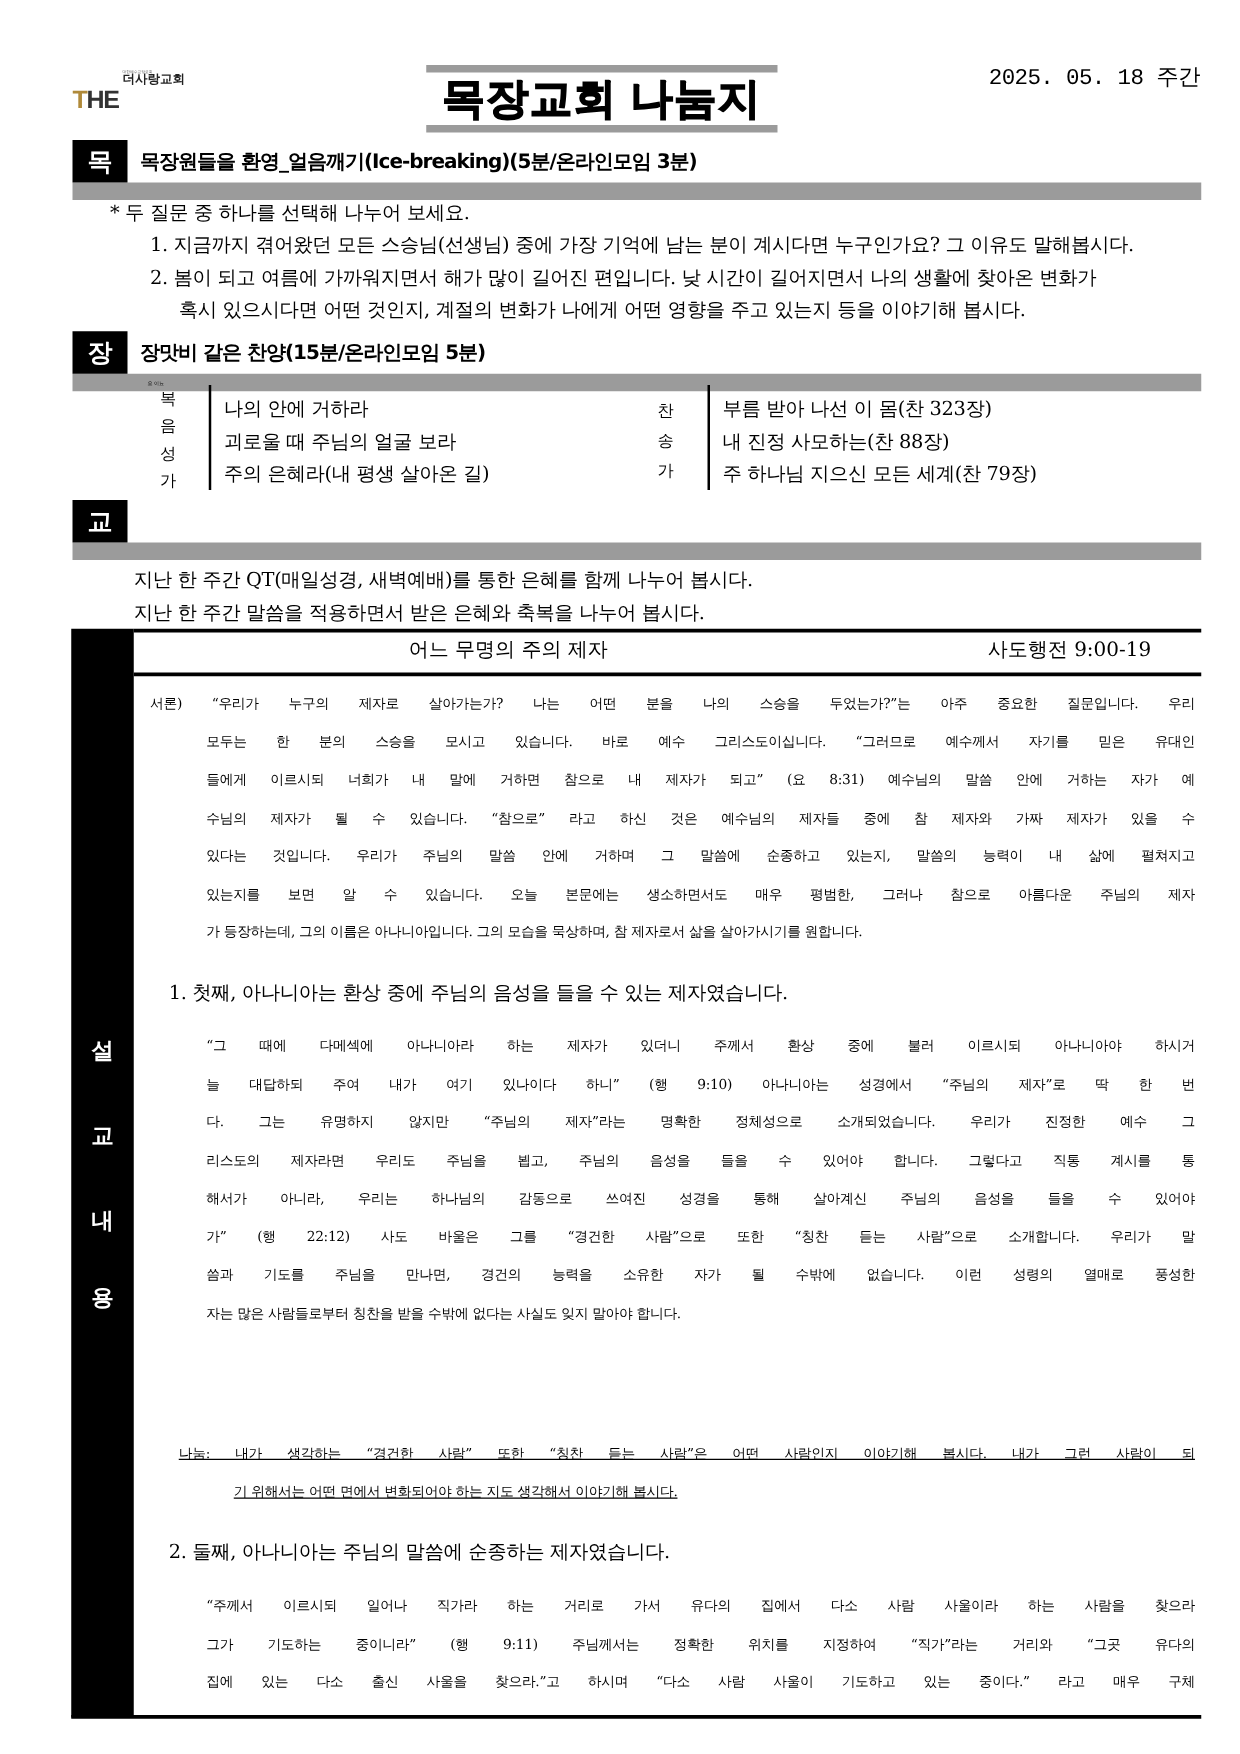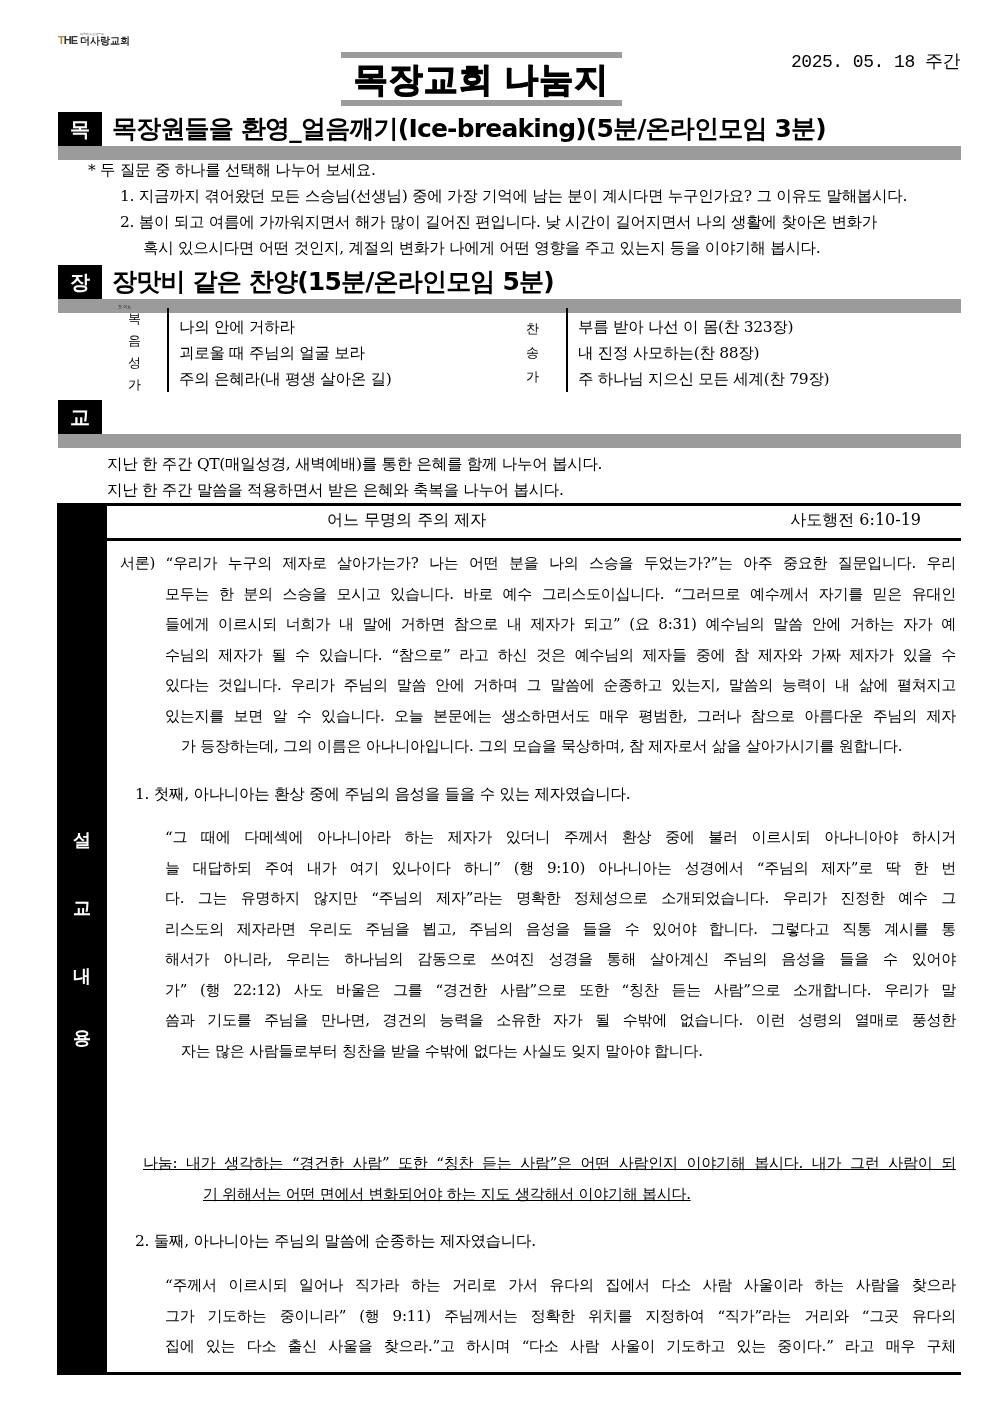--- a/index.html
+++ b/index.html
@@ -2,57 +2,57 @@
 <html><head>
 <meta charset="utf-8">
 <style>
   html, body { margin: 0; padding: 0; background: #ffffff; }
   body { width: 992px; height: 1403px; position: relative; overflow: hidden;
          font-family: "DejaVu Serif", "Liberation Serif", serif; color: #000; }
   .abs { position: absolute; }
 
   
   .logo { left: 58px; top: 33px; display: flex; align-items: center; gap: 3px; }
-  .logo-mark { font-family: "Liberation Sans", sans-serif; font-size: 11px; font-weight: 700; color: #333; letter-spacing: -1px; }
+  .logo-mark { font-family: "Liberation Sans", sans-serif; font-size: 20px; font-weight: 700; color: #333; letter-spacing: -1px; margin-top: 36px; }
   .logo-mark .t { color: #b08a3a; }
   .logo-text { display: flex; flex-direction: column; line-height: 1; }
   .logo-small { font-family: "DejaVu Sans", sans-serif; font-size: 3px; color: #555; }
   .logo-name { font-family: "DejaVu Sans", sans-serif; font-size: 10px; color: #222; font-weight: 700; }
   .date { right: 32px; top: 49px; font-family: "Liberation Mono", "DejaVu Sans Mono", monospace; font-size: 18px; letter-spacing: -0.5px; }
   .title-wrap { left: 341px; top: 52px; width: 281px; }
   .title-bar { height: 6px; background: #9b9b9b; }
   .title { text-align: center; font-family: Liberation Sans, sans-serif; font-weight: 900; font-size: 34px; line-height: 42px; letter-spacing: 1px; -webkit-text-stroke: 1.2px #000; height: 42px; }
 
   
   .sec { left: 58px; width: 903px; }
   .sec-row { display: flex; align-items: stretch; height: 34px; }
   .sec-badge { width: 44px; background: #000; color: #fff; font-family: "DejaVu Sans", sans-serif; font-weight: 700; font-size: 20px; display: flex; align-items: center; justify-content: center; }
-  .sec-title { padding-left: 10px; font-family: "DejaVu Sans", sans-serif; font-weight: 700; font-size: 25px; line-height: 34px; letter-spacing: -0.8px; white-space: nowrap; }
+  .sec-title { padding-left: 10px; font-family: "DejaVu Sans", sans-serif; font-weight: 700; font-size: 16px; line-height: 34px; letter-spacing: -0.8px; white-space: nowrap; }
   .sec-bar { height: 14px; background: #9b9b9b; }
 
   .txt { font-size: 15.5px; line-height: 26px; letter-spacing: -0.3px; white-space: nowrap; }
 
   
   .hymn { left: 58px; top: 308px; width: 903px; height: 84px; }
   .hymn .tiny { position: absolute; left: 60px; top: -4px; font-size: 4px; font-family: "DejaVu Sans", sans-serif; color: #000; }
   .vlabel { position: absolute; display: flex; flex-direction: column; align-items: center; font-family: "DejaVu Sans", sans-serif; font-size: 13px; }
   .vline { position: absolute; width: 2px; background: #000; }
   .hymn-list { position: absolute; font-size: 15.5px; line-height: 26px; letter-spacing: -0.3px; white-space: nowrap; }
 
   
   .sermon-side { left: 57px; top: 503px; width: 50px; height: 871px; background: #000; }
   .sermon-side-label { position: absolute; left: 0; width: 50px; text-align: center; color: #fff; font-family: "DejaVu Sans", sans-serif; font-weight: 700; font-size: 18px; }
   .hline { position: absolute; height: 3px; background: #000; }
   .sermon-title { left: 107px; top: 506px; width: 854px; height: 30px; }
   .st-main { position: absolute; left: 220px; top: 4px; font-size: 16px; }
   .st-ref { position: absolute; right: 40px; top: 4px; font-size: 16px; }
 
-  .para { position: absolute; font-size: 15px; line-height: 30.5px; letter-spacing: -0.25px; text-align: justify; }
+  .para { position: absolute; font-size: 11px; line-height: 30.5px; letter-spacing: -0.25px; text-align: justify; }
   .para .line { display: block; white-space: nowrap; text-align-last: justify; }
-  .para .line.last { text-align-last: left; margin-left: 16px; }
+  .para .line.last { text-align-last: left; }
   .underline { text-decoration: underline; }
 </style>
 </head>
 <body>
 
 <div class="abs logo">
   <span class="logo-mark"><span class="t">T</span>HE</span>
   <span class="logo-text">
     <span class="logo-small">대한예수교장로회</span>
     <span class="logo-name">더사랑교회</span>
@@ -125,21 +125,21 @@
 
 <div class="abs sermon-side">
   <div class="sermon-side-label" style="top:325px;">설</div>
   <div class="sermon-side-label" style="top:393px;">교</div>
   <div class="sermon-side-label" style="top:461px;">내</div>
   <div class="sermon-side-label" style="top:523px;">용</div>
 </div>
 <div class="hline" style="left:107px; top:503px; width:854px;"></div>
 <div class="abs sermon-title">
   <span class="st-main">어느 무명의 주의 제자</span>
-  <span class="st-ref">사도행전 6:10-19</span>
+  <span class="st-ref">사도행전 9:00-19</span>
 </div>
 <div class="hline" style="left:107px; top:538px; width:854px;"></div>
 <div class="hline" style="left:57px; top:1372px; width:904px;"></div>
 
 <div class="para" style="left:120px; top:548px; width:836px;">
   <span class="line">서론) “우리가 누구의 제자로 살아가는가? 나는 어떤 분을 나의 스승을 두었는가?”는 아주 중요한 질문입니다. 우리</span>
 </div>
 <div class="para" style="left:165px; top:578.5px; width:791px;">
   <span class="line">모두는 한 분의 스승을 모시고 있습니다. 바로 예수 그리스도이십니다. “그러므로 예수께서 자기를 믿은 유대인</span>
   <span class="line">들에게 이르시되 너희가 내 말에 거하면 참으로 내 제자가 되고” (요 8:31) 예수님의 말씀 안에 거하는 자가 예</span>

